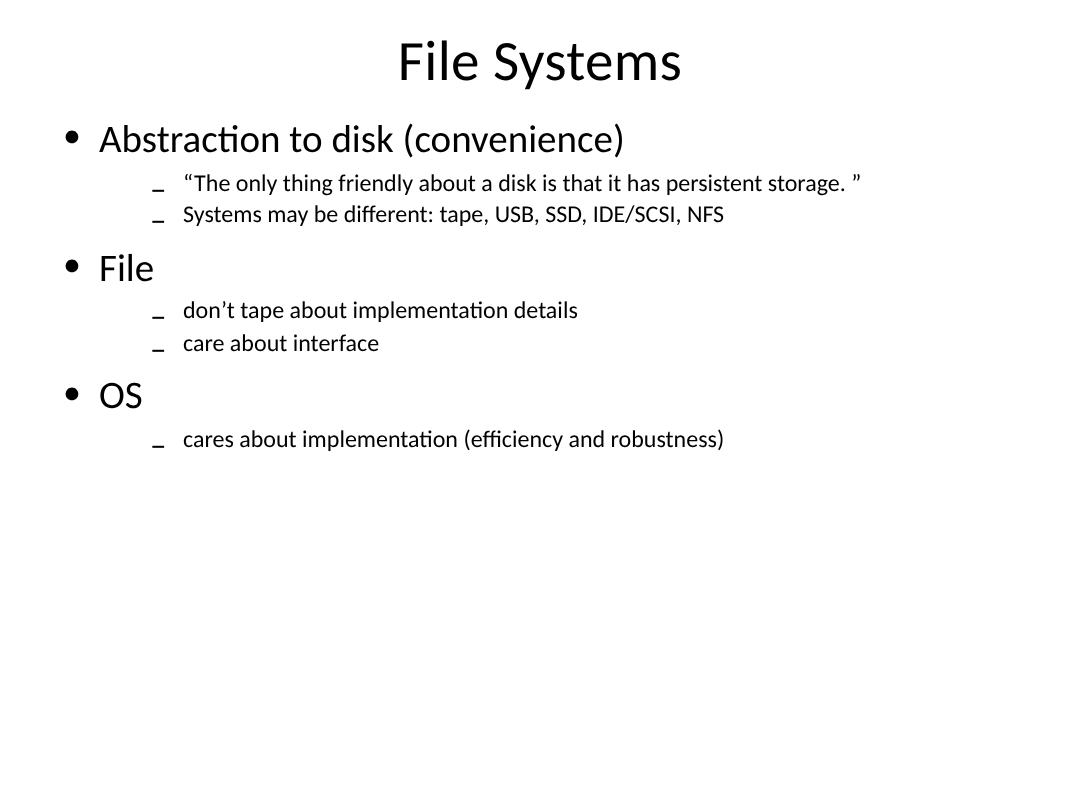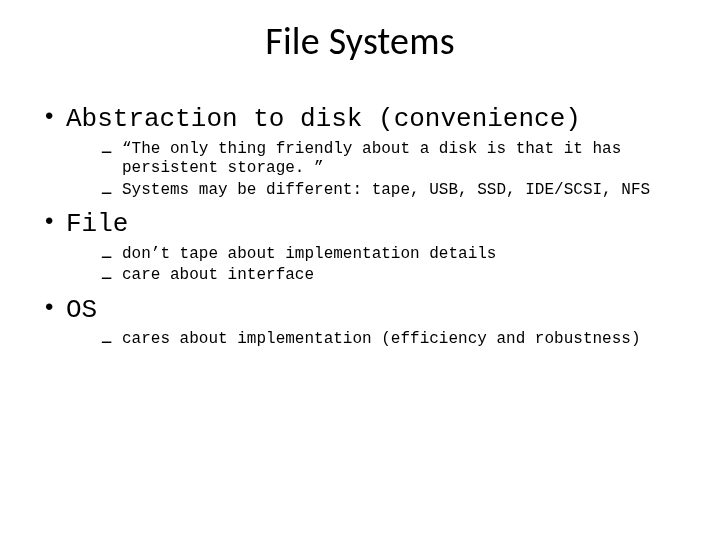--- a/index.html
+++ b/index.html
@@ -8,34 +8,33 @@
     background: #fff;
     font-family: Calibri, "Segoe UI", Arial, sans-serif;
     color: #000;
     padding: 18px 28px 18px 28px;
     position: relative;
   }
   .title {
     text-align: center;
     font-size: 38px;
     font-weight: 400;
-    margin-bottom: 39px;
+    margin-bottom: 12px;
     letter-spacing: 0.2px;
   }
   ul.level1 {
     list-style: none;
     padding-left: 12px;
   }
   ul.level1 > li {
     font-size: 26px;
     line-height: 1.25;
     margin-bottom: 4px;
     position: relative;
     padding-left: 26px;
-    font-family: Liberation Mono, monospace;
   }
   ul.level1 > li::before {
     content: "•";
     position: absolute;
     left: 2px;
     top: 0;
     font-size: 24px;
   }
   ul.level2 {
     list-style: none;

